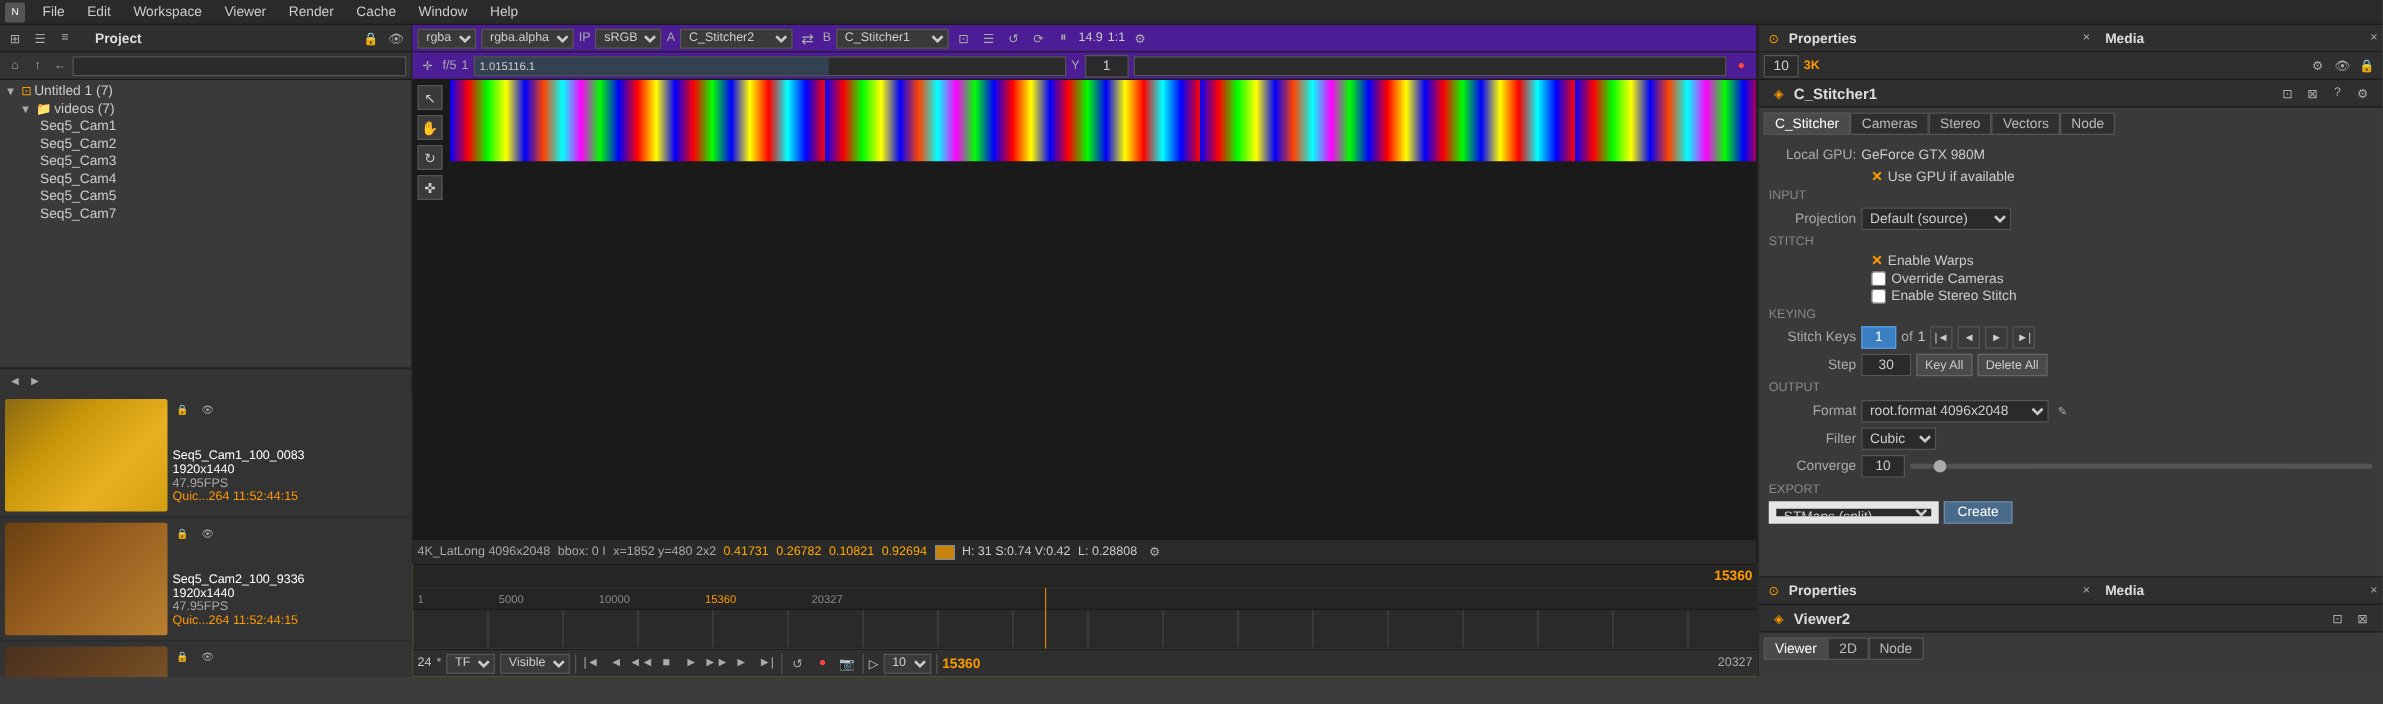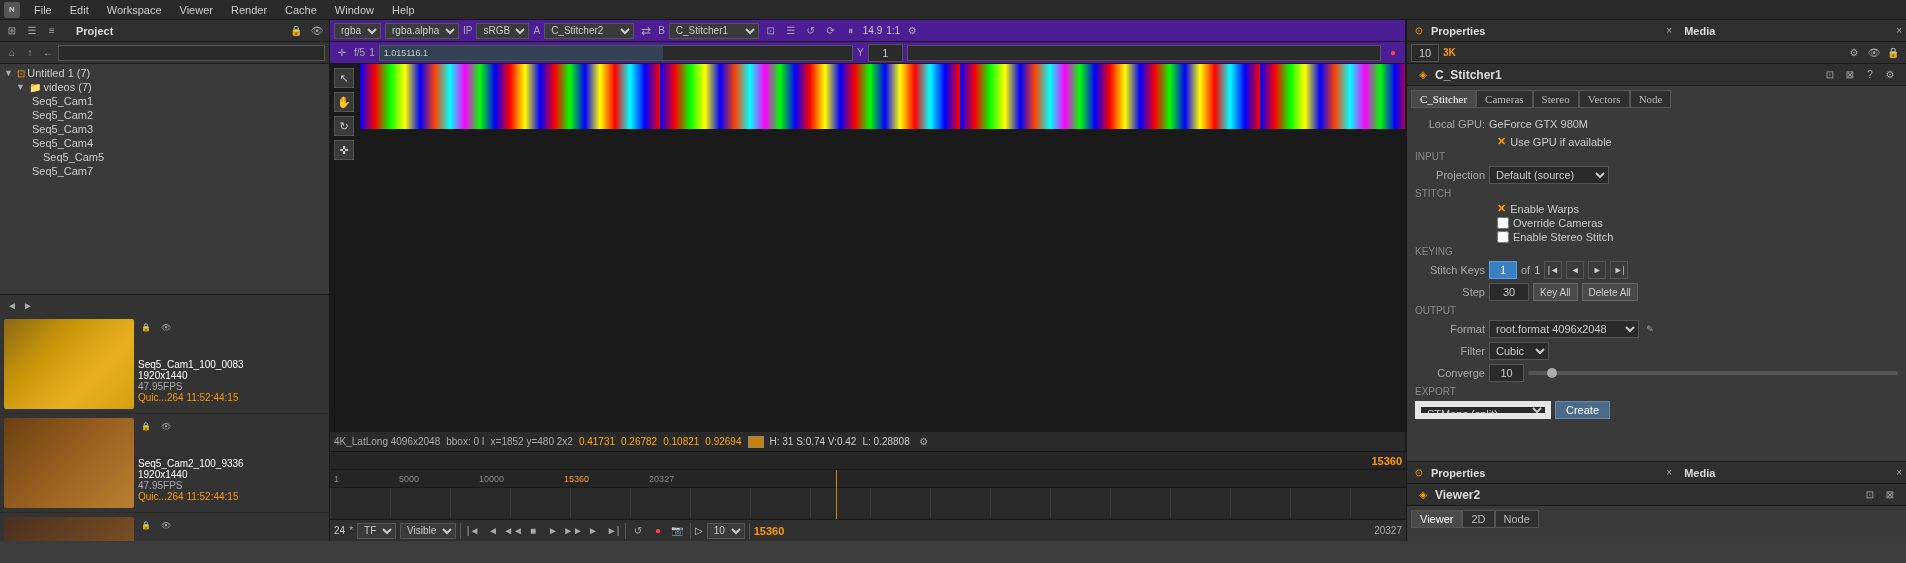--- a/index.html
+++ b/index.html
@@ -189,21 +189,20 @@
     .right-panel-body {
       flex: 1;
       overflow-y: auto;
       padding: 4px 0;
     }
     .prop-tabs {
       display: flex;
       gap: 0;
       margin-bottom: 2px;
       padding: 0 4px;
-      font-family: Liberation Serif, serif;
     }
     .prop-tab {
       padding: 2px 8px;
       background: #2f2f2f;
       color: #bbb;
       font-size: 11px;
       cursor: pointer;
       border: 1px solid #555;
     }
     .prop-tab.active {
@@ -487,21 +486,21 @@
       </div>
       <div class="tree-item" style="padding-left:32px;">
         <span class="tree-label">Seq5_Cam2</span>
       </div>
       <div class="tree-item" style="padding-left:32px;">
         <span class="tree-label">Seq5_Cam3</span>
       </div>
       <div class="tree-item" style="padding-left:32px;">
         <span class="tree-label">Seq5_Cam4</span>
       </div>
-      <div class="tree-item" style="padding-left:43px;">
+      <div class="tree-item" style="padding-left:32px;">
         <span class="tree-label">Seq5_Cam5</span>
       </div>
       <div class="tree-item" style="padding-left:32px;">
         <span class="tree-label">Seq5_Cam7</span>
       </div>
     </div>
 
     <div style="display:flex;align-items:center;padding:2px 4px;background:#333;border-top:1px solid #1a1a1a;">
       <div class="icon-btn">◄</div>
       <div class="icon-btn">►</div>

